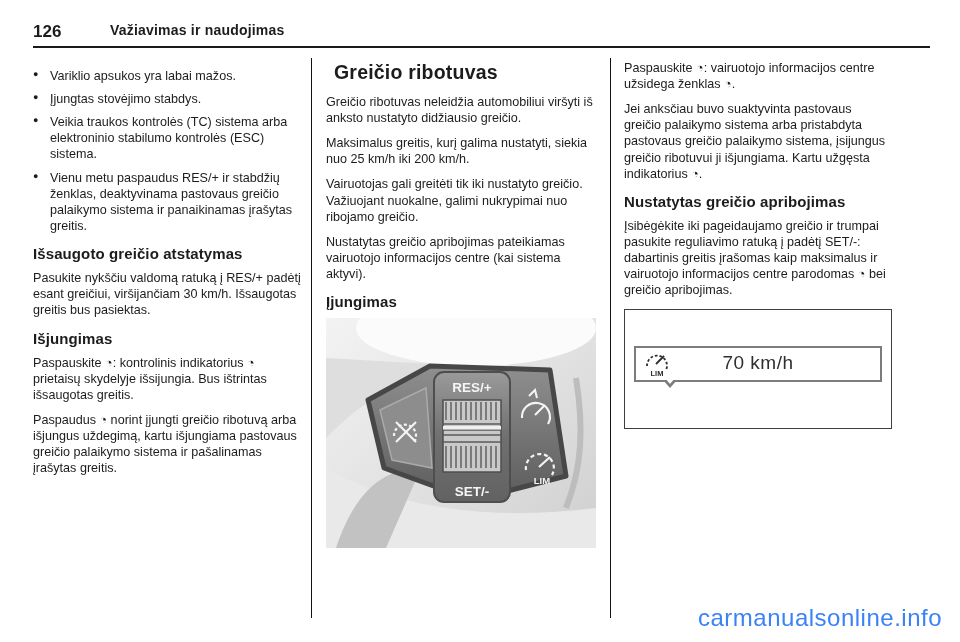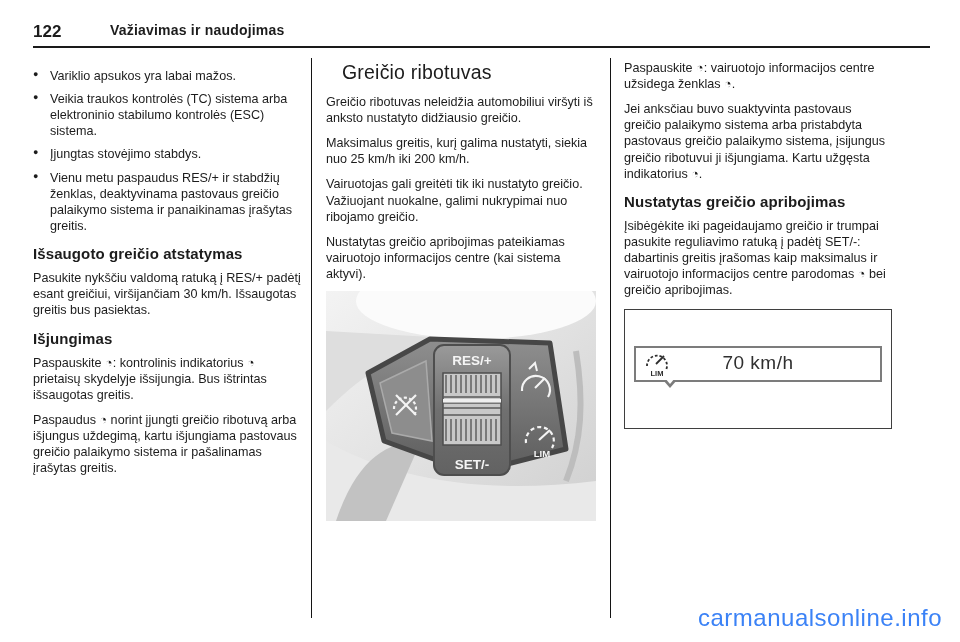--- a/index.html
+++ b/index.html
@@ -24,21 +24,21 @@
   .divider{position:absolute;top:58px;height:560px;width:1px;background:#141414;}
   .divider-1{left:311px;}
   .divider-2{left:610px;}
 
   p{margin:0 0 9px 0;}
   ul.bullets{list-style:none;margin:8px 0 4px 0;padding:0;}
   ul.bullets li{position:relative;padding-left:17px;margin:0 0 7px 0;}
   ul.bullets li::before{content:"●";position:absolute;left:0;top:1px;font-size:9px;}
 
   h2.section{font-size:15px;font-weight:bold;margin:10px 0 7px 0;letter-spacing:.1px;}
-  h1.chapter{font-size:19.5px;font-weight:normal;margin:0 0 9px 16px;letter-spacing:.2px;}
+  h1.chapter{font-size:19.5px;font-weight:bold;margin:0 0 9px 8px;letter-spacing:.2px;}
 
   
   .wheel-figure{margin-top:4px;width:292px;height:230px;}
 
   
   .dic-figure{position:relative;width:266px;height:118px;border:1px solid #3f3f3f;background:#fff;margin-top:10px;}
   .dic-bar{position:absolute;left:9px;right:9px;top:36px;height:32px;border:2px solid #7c7c7c;background:#fff;display:flex;align-items:center;}
   .dic-lim-icon{margin-left:6px;width:30px;height:28px;flex:0 0 auto;}
   .dic-speed{position:absolute;left:0;right:0;text-align:center;font-size:19px;color:#2f2f2f;letter-spacing:.5px;}
   .dic-notch{position:absolute;left:38px;top:70px;width:0;height:0;
@@ -47,47 +47,48 @@
     border-left:5px solid transparent;border-right:5px solid transparent;border-top:6px solid #ffffff;z-index:2;}
 
   
   .watermark{position:absolute;right:18px;bottom:10px;font-size:24px;color:#3b82f6;letter-spacing:.5px;}
 </style>
 </head>
 <body>
 
 <div class="page">
 
-  <div class="page-number">122</div>
+  <div class="page-number">126</div>
   <div class="page-title">Važiavimas ir naudojimas</div>
   <div class="header-rule"></div>
 
   <div class="divider divider-1"></div>
   <div class="divider divider-2"></div>
 
   <div class="col col-1">
     <ul class="bullets">
       <li>Variklio apsukos yra labai mažos.</li>
+      <li>Įjungtas stovėjimo stabdys.</li>
       <li>Veikia traukos kontrolės (TC) sistema arba elektroninio stabilumo kontrolės (ESC) sistema.</li>
-      <li>Įjungtas stovėjimo stabdys.</li>
       <li>Vienu metu paspaudus RES/+ ir stabdžių ženklas, deaktyvinama pastovaus greičio palaikymo sistema ir panaikinamas įrašytas greitis.</li>
     </ul>
     <h2 class="section">Išsaugoto greičio atstatymas</h2>
     <p>Pasukite nykščiu valdomą ratuką į RES/+ padėtį esant greičiui, viršijančiam 30 km/h. Išsaugotas greitis bus pasiektas.</p>
     <h2 class="section">Išjungimas</h2>
     <p>Paspauskite ◔: kontrolinis indikatorius ◔ prietaisų skydelyje išsijungia. Bus ištrintas išsaugotas greitis.</p>
     <p>Paspaudus ◔ norint įjungti greičio ribotuvą arba išjungus uždegimą, kartu išjungiama pastovaus greičio palaikymo sistema ir pašalinamas įrašytas greitis.</p>
   </div>
 
   <div class="col col-2">
     <h1 class="chapter">Greičio ribotuvas</h1>
     <p>Greičio ribotuvas neleidžia automobiliui viršyti iš anksto nustatyto didžiausio greičio.</p>
     <p>Maksimalus greitis, kurį galima nustatyti, siekia nuo 25 km/h iki 200 km/h.</p>
     <p>Vairuotojas gali greitėti tik iki nustatyto greičio. Važiuojant nuokalne, galimi nukrypimai nuo ribojamo greičio.</p>
     <p>Nustatytas greičio apribojimas pateikiamas vairuotojo informacijos centre (kai sistema aktyvi).</p>
+    <h2 class="section">Įjungimas</h2>
 
     <div class="wheel-figure">
       <svg width="270" height="230" viewBox="0 0 270 230" xmlns="http://www.w3.org/2000/svg">
         <defs>
           <linearGradient id="bgGrad" x1="0" y1="0" x2="1" y2="1">
             <stop offset="0" stop-color="#f3f3f3"></stop>
             <stop offset="0.5" stop-color="#e2e2e2"></stop>
             <stop offset="1" stop-color="#cfcfcf"></stop>
           </linearGradient>
           <linearGradient id="padGrad" x1="0" y1="0" x2="0" y2="1">

